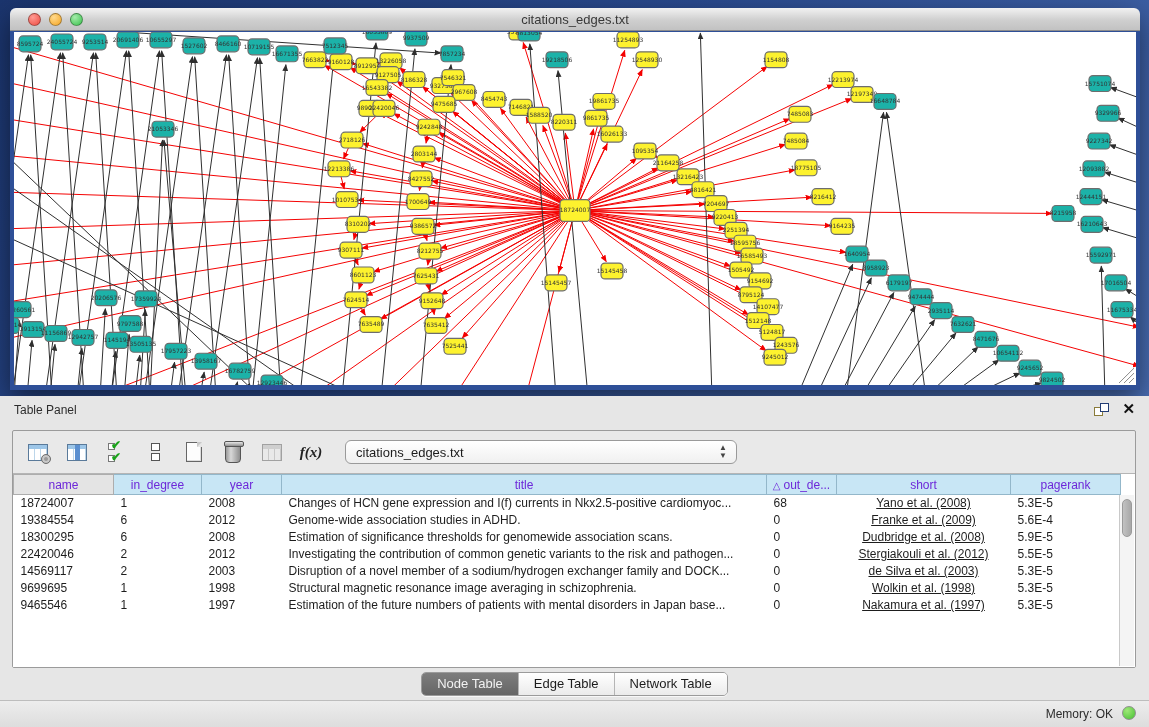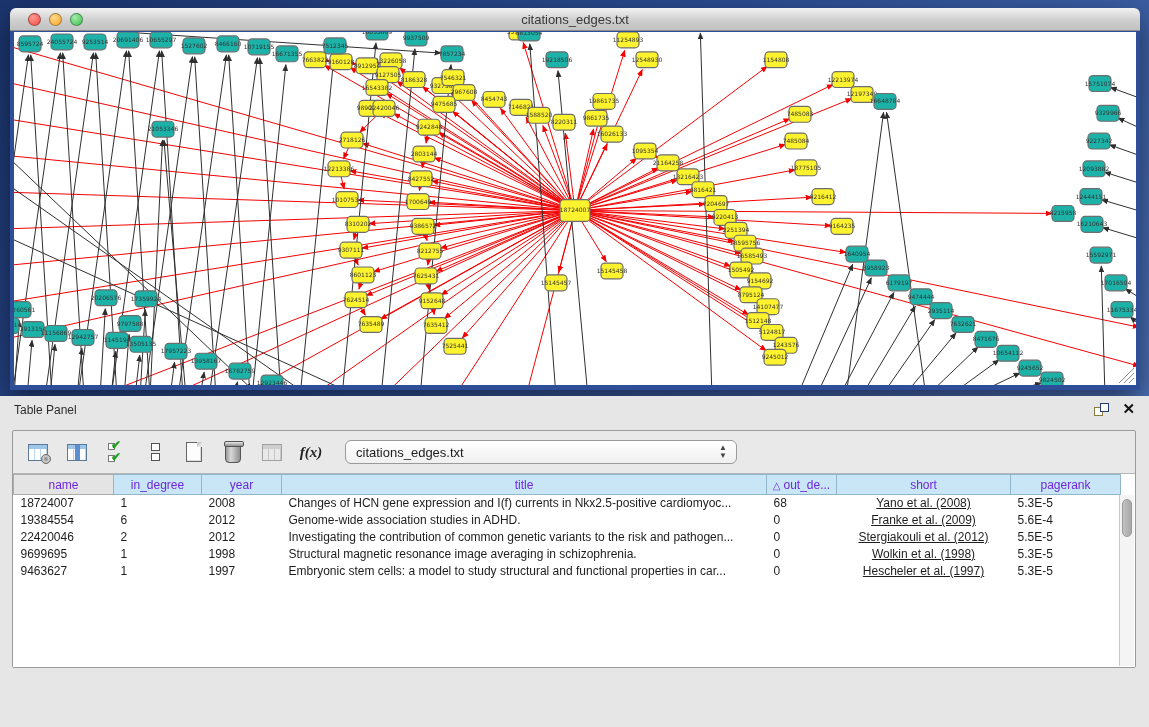--- a/index.html
+++ b/index.html
@@ -904,49 +904,78 @@
               <tr>
                 <td>19384554</td>
                 <td>6</td>
                 <td>2012</td>
                 <td>Genome-wide association studies in ADHD.</td>
                 <td>0</td>
                 <td class="center">Franke et al. (2009)</td>
                 <td>5.6E-4</td>
               </tr>
               <tr>
+                <td>18300295</td>
+                <td>6</td>
+                <td>2008</td>
+                <td>Estimation of significance thresholds for genomewide association scans.</td>
+                <td>0</td>
+                <td class="center">Dudbridge et al. (2008)</td>
+                <td>5.9E-5</td>
+              </tr>
+              <tr>
                 <td>22420046</td>
                 <td>2</td>
                 <td>2012</td>
                 <td>Investigating the contribution of common genetic variants to the risk and pathogen...</td>
                 <td>0</td>
                 <td class="center">Stergiakouli et al. (2012)</td>
                 <td>5.5E-5</td>
+              </tr>
+              <tr>
+                <td>14569117</td>
+                <td>2</td>
+                <td>2003</td>
+                <td>Disruption of a novel member of a sodium/hydrogen exchanger family and DOCK...</td>
+                <td>0</td>
+                <td class="center">de Silva et al. (2003)</td>
+                <td>5.3E-5</td>
               </tr>
               <tr>
                 <td>9699695</td>
                 <td>1</td>
                 <td>1998</td>
                 <td>Structural magnetic resonance image averaging in schizophrenia.</td>
                 <td>0</td>
                 <td class="center">Wolkin et al. (1998)</td>
                 <td>5.3E-5</td>
               </tr>
               <tr>
-                <td>9463627</td>
+                <td>9465546</td>
                 <td>1</td>
                 <td>1997</td>
-                <td>Embryonic stem cells: a model to study structural and functional properties in car...</td>
+                <td>Estimation of the future numbers of patients with mental disorders in Japan base...</td>
                 <td>0</td>
-                <td class="center">Hescheler et al. (1997)</td>
+                <td class="center">Nakamura et al. (1997)</td>
                 <td>5.3E-5</td>
               </tr>
             </tbody>
         </table>
         <div id="vscroll">
             <div class="thumb"></div>
           </div>
       </div>
     </div>
 
+    <div id="tabs">
+      <div class="seg" id="seg">
+          <div class="tab active">Node Table</div>
+          <div class="tab">Edge Table</div>
+          <div class="tab">Network Table</div>
+        </div>
+    </div>
   </div>
 
+  <div id="statusbar">
+    <span id="mem">Memory: OK</span>
+    <span id="mem-dot" style="background: radial-gradient(circle at 35% 30%, rgb(159, 232, 120), rgb(69, 192, 50));"></span>
+  </div>
 </div>
 
 </body></html>

